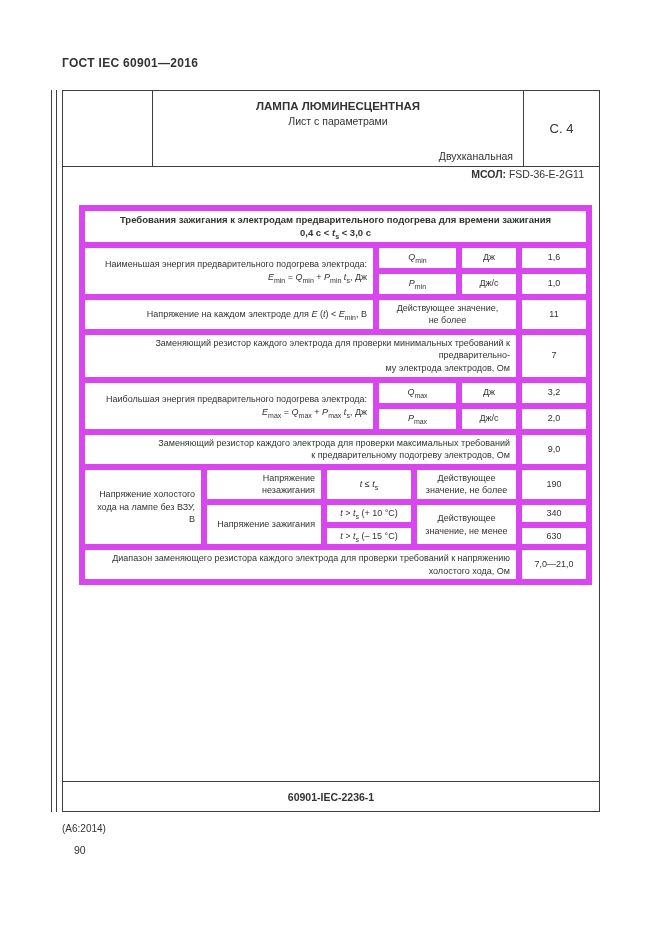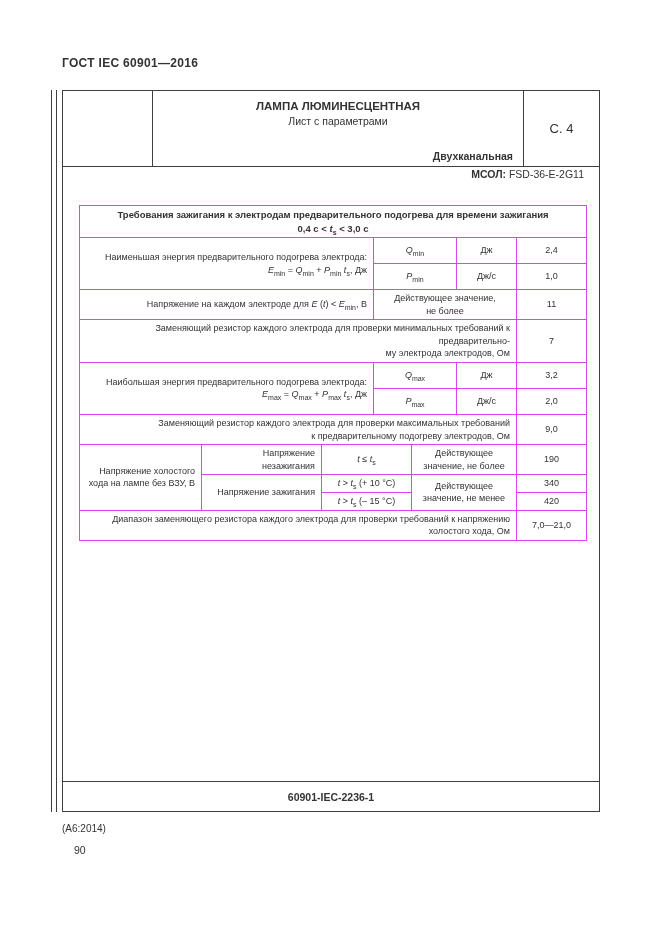--- a/index.html
+++ b/index.html
@@ -13,29 +13,29 @@
   .binding-lines { position:absolute; left:51px; top:90px; height:722px; width:6px;
     border-left:1px solid #3f3f3f; border-right:1px solid #3f3f3f; }
   .outer-box { position:absolute; left:62px; top:90px; width:538px; height:722px;
     border:1px solid #3f3f3f; display:flex; flex-direction:column; }
 
   .header-row { display:flex; height:76px; flex-shrink:0; border-bottom:1px solid #3f3f3f; }
   .h-cell1 { width:90px; border-right:1px solid #3f3f3f; }
   .h-cell2 { flex:1; border-right:1px solid #3f3f3f; padding:7px 10px 4px; display:flex; flex-direction:column; }
   .lamp-title { text-align:center; font-weight:bold; font-size:11.5px; line-height:1.4; }
   .lamp-subtitle { text-align:center; font-size:10.5px; line-height:1.4; }
-  .channel { text-align:right; font-weight:bold; font-size:10.5px; margin-top:auto; }
+  .channel { text-align:right; font-weight:normal; font-size:10.5px; margin-top:auto; }
   .h-cell3 { width:75px; display:flex; align-items:center; justify-content:center; font-size:13px; }
 
   .model-line { text-align:right; margin:1px 15px 0 0; font-size:10.5px; }
   .model-label { font-weight:bold; }
 
   table.main-table { border-collapse:collapse; table-layout:fixed; width:507px;
     margin:25px 15px 0 16px; font-size:9px; }
-  table.main-table td { border:1px solid #d946ef; padding:2px 6px; vertical-align:middle; line-height:1.4; }
+  table.main-table td { border:6px solid #d946ef; padding:2px 6px; vertical-align:middle; line-height:1.4; }
   .t-title { text-align:center; font-weight:bold; font-size:9.5px; height:32px; padding:3px 4px; }
   .desc { text-align:right; padding-left:8px; }
   .c { text-align:center; }
   .val { text-align:center; }
   .h26 { height:26px; } .h30 { height:30px; } .h28 { height:28px; } .h17 { height:17px; }
   i { font-style:italic; }
   sub { font-size:7px; line-height:0; }
 
   .footer-strip { margin-top:auto; border-top:1px solid #3f3f3f; height:30px; flex-shrink:0;
     display:flex; align-items:center; justify-content:center; font-weight:bold; font-size:10.5px; }
@@ -83,21 +83,21 @@
       </td>
     </tr>
 
     <tr>
       <td colspan="3" rowspan="2" class="desc">
         <div>Наименьшая энергия предварительного подогрева электрода:</div>
         <div><i>E</i><sub>min</sub><span> = </span><i>Q</i><sub>min</sub><span> + </span><i>P</i><sub>min</sub><i> t</i><sub>s</sub><span>, Дж</span></div>
       </td>
       <td colspan="2" class="c h26"><i>Q</i><sub>min</sub></td>
       <td class="c">Дж</td>
-      <td class="val">2,4</td>
+      <td class="val">1,6</td>
     </tr>
     <tr>
       <td colspan="2" class="c h26"><i>P</i><sub>min</sub></td>
       <td class="c">Дж/с</td>
       <td class="val">1,0</td>
     </tr>
 
     <tr>
       <td colspan="3" class="desc h30"><span>Напряжение на каждом электроде для </span><i>E</i><span> (</span><i>t</i><span>) &lt; </span><i>E</i><sub>min</sub><span>, В</span></td>
       <td colspan="3" class="c">
@@ -155,21 +155,21 @@
       <td rowspan="2" class="desc">Напряжение зажигания</td>
       <td colspan="2" class="c h17"><i>t</i><span> &gt; </span><i>t</i><sub>s</sub><span> (+ 10 °C)</span></td>
       <td colspan="2" rowspan="2" class="c">
         <div>Действующее</div>
         <div>значение, не менее</div>
       </td>
       <td class="val">340</td>
     </tr>
     <tr>
       <td colspan="2" class="c h17"><i>t</i><span> &gt; </span><i>t</i><sub>s</sub><span> (– 15 °C)</span></td>
-      <td class="val">420</td>
+      <td class="val">630</td>
     </tr>
 
     <tr>
       <td colspan="6" class="desc h30">
         <div>Диапазон заменяющего резистора каждого электрода для проверки требований к напряжению</div>
         <div>холостого хода, Ом</div>
       </td>
       <td class="val">7,0—21,0</td>
     </tr>
   </tbody>

